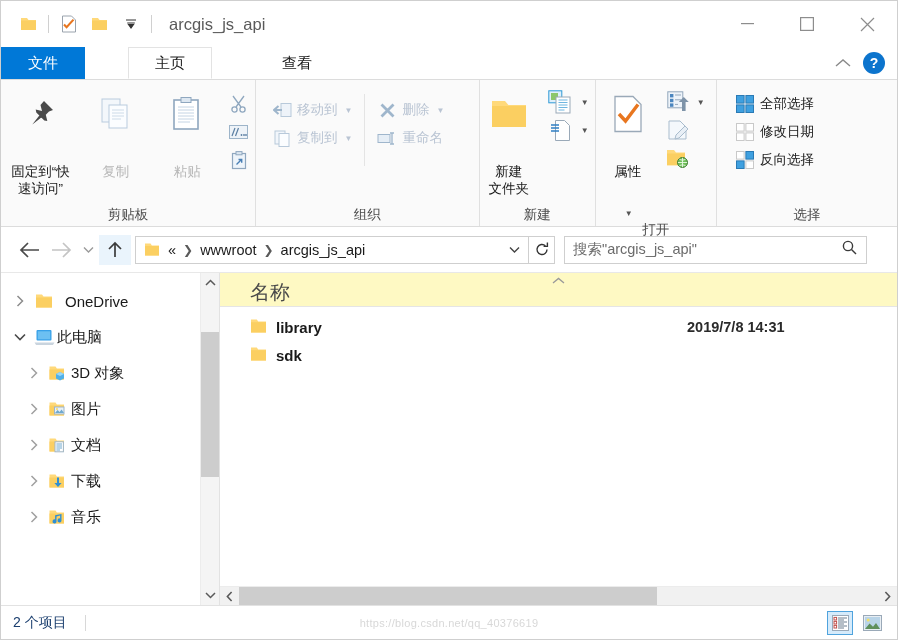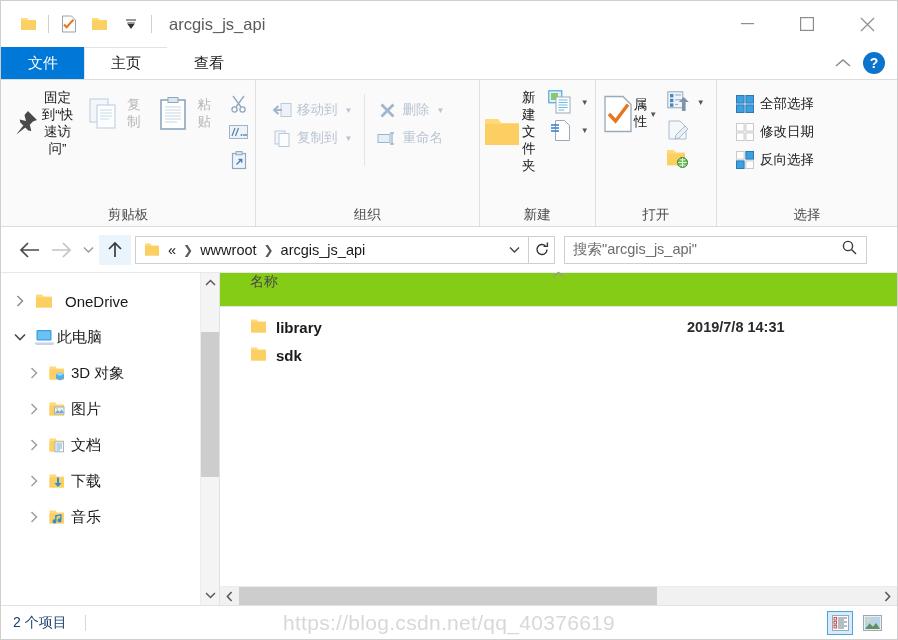--- a/index.html
+++ b/index.html
@@ -40,20 +40,21 @@
     display: flex; align-items: center; justify-content: center;
     background: transparent;
   }
   .winbtn svg { display: block; }
 
   
   .tabbar {
     height: 32px; display: flex; align-items: stretch;
     background: #ffffff; flex: 0 0 auto;
     position: relative;
+    gap: 44px;
   }
   .tab {
     display: flex; align-items: center; justify-content: center;
     font-size: 15px; color: #1a1a1a;
     padding: 0 18px; min-width: 84px;
     border-left: 1px solid #e3e3e3; border-right: 1px solid #e3e3e3;
     border-top: 1px solid #e3e3e3;
     background: #ffffff;
     margin-left: -1px;
   }
@@ -91,25 +92,25 @@
   }
   .rgroup:last-child { border-right: none; }
   .rgroup-body { flex: 1; display: flex; align-items: flex-start; padding-top: 6px; }
   .rgroup-title {
     height: 22px; text-align: center;
     font-size: 13.5px; color: #4a4a4a;
     line-height: 22px;
   }
 
   .bigbtn {
-    display: flex; flex-direction: row; align-items: center;
+    display: flex; flex-direction: column; align-items: center;
     justify-content: flex-start;
     padding: 4px 6px 0 6px; width: 76px;
     font-size: 13.5px; color: #1a1a1a;
-    text-align: center; line-height: 1.25;
+    text-align: center; line-height: 1.25; gap: 26px;
   }
   .bigbtn.dim { color: #b6b6b6; }
   .bigbtn .glyph { height: 48px; display: flex; align-items: center; justify-content: center; }
 
   .smallcol { display: flex; flex-direction: column; justify-content: flex-start; padding-top: 2px; }
   .smallbtn {
     display: flex; align-items: center; gap: 5px;
     height: 28px; padding: 0 6px;
     font-size: 13.5px; color: #1a1a1a; white-space: nowrap;
   }
@@ -183,24 +184,24 @@
   .vscroll .arr { height: 19px; display: flex; align-items: center; justify-content: center;
     color: #5a5a5a; font-size: 10px; width: 100%; }
   .vscroll .track { flex: 1; width: 100%; position: relative; }
   .vscroll .thumb {
     position: absolute; left: 0; right: 0; top: 40px; height: 145px;
     background: #cdcdcd;
   }
 
   .filepane { flex: 1; display: flex; flex-direction: column; min-width: 0; position: relative; }
   .colhdr {
-    height: 34px; display: flex; align-items: flex-start;
+    height: 34px; display: flex; align-items: flex-end;
     border-bottom: 1px solid #e5e5e5;
-    font-size: 14px; color: #4a4a4a;
-    position: relative; background: #84cc16;
+    font-size: 20px; color: #4a4a4a;
+    position: relative; background: #fef9c3;
   }
   .colhdr .c-name { padding-left: 30px; flex: 1; position: relative; }
   .colhdr .c-date { width: 220px; padding-left: 10px; border-left: 1px solid #e9e9e9; height: 22px; line-height: 22px; }
   .sortmark {
     position: absolute; left: 0; right: 0; top: -5px; text-align: center;
     color: #9a9a9a; font-size: 11px; pointer-events: none;
   }
   .filelist { flex: 1; padding-top: 6px; background: #fff; }
   .frow {
     height: 28px; display: flex; align-items: center;
@@ -224,21 +225,21 @@
     border-top: 1px solid #e2e2e2;
     display: flex; align-items: center;
     background: #fff; position: relative;
   }
   .status-count {
     font-size: 14px; color: #1a3e6e; padding-left: 12px;
   }
   .status-div { width: 1px; height: 16px; background: #d8d8d8; margin-left: 18px; }
   .watermark {
     position: absolute; left: 0; right: 0; text-align: center;
-    font-size: 21px; color: #d8d8d8; pointer-events: none;
+    font-size: 11px; color: #d8d8d8; pointer-events: none;
     letter-spacing: .3px;
   }
   .viewbtns { margin-left: auto; display: flex; align-items: center; gap: 6px; padding-right: 12px; }
   .viewbtn {
     width: 26px; height: 24px; display: flex; align-items: center; justify-content: center;
     border: 1px solid transparent;
   }
   .viewbtn.sel { border: 1px solid #4fa3dd; background: #d6ebfb; }
 </style>
 </head>

